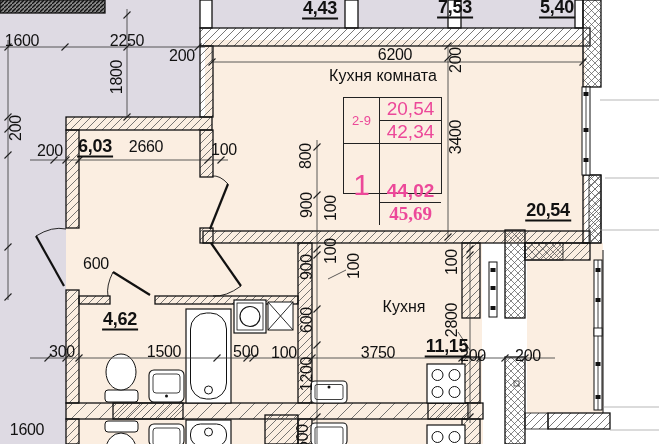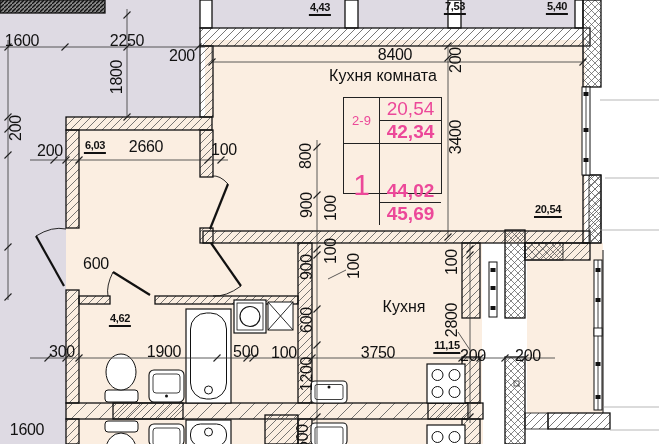--- a/index.html
+++ b/index.html
@@ -4,33 +4,33 @@
 <style>
   html,body{margin:0;padding:0;background:#fff;}
   #plan{position:relative;width:659px;height:444px;background:#fff;overflow:hidden;
         font-family:"Liberation Sans",sans-serif;}
   #plan svg{position:absolute;left:0;top:0;}
   .roomfill{fill:var(--apartment-fill,#fbeee1);}
   .adjfill{fill:var(--adjacent-fill,#dedae3);}
   .lbl{position:absolute;transform:translate(-50%,-50%);font-size:16px;color:#111;
        white-space:nowrap;line-height:1;letter-spacing:-0.3px;}
   .vert{transform:translate(-50%,-50%) rotate(-90deg);}
-  .area{font-weight:bold;font-size:11px;border-bottom:2px solid #111;padding:0 1px 1px;}
+  .area{font-weight:bold;font-size:18px;border-bottom:2px solid #111;padding:0 1px 1px;}
   .rname{font-size:16px;letter-spacing:0;}
   #stamp{position:absolute;left:343px;top:97px;width:97px;height:95px;
          border:1.5px solid #222;display:grid;grid-template-columns:36px 1fr;
          grid-template-rows:repeat(4,1fr);color:#ec4899;}
   #stamp .sc{display:flex;align-items:center;justify-content:center;font-size:19px;}
   .sc-floors{grid-column:1;grid-row:1/3;border-right:1.2px solid #222;
              border-bottom:1.2px solid #222;font-size:13px !important;}
   .sc-count{grid-column:1;grid-row:3/5;border-right:1.2px solid #222;font-size:30px !important;}
   .sc-r1{grid-column:2;grid-row:1;border-bottom:1.2px solid #222;}
-  .sc-r2{grid-column:2;grid-row:2;border-bottom:1.2px solid #222;font-weight:bold;}
+  .sc-r2{grid-column:2;grid-row:2;border-bottom:1.2px solid #222;}
   .sc-r3{grid-column:2;grid-row:3;border-bottom:1.2px solid #222;font-weight:bold;margin-top:36px;}
-  .sc-r4{grid-column:2;grid-row:4;font-weight:bold;}
+  .sc-r4{grid-column:2;grid-row:4;font-weight:bold;font-family:Liberation Serif, serif;}
 </style>
 </head>
 <body>
 
 <div id="plan">
 
 <svg width="659" height="444" viewBox="0 0 659 444">
   <defs>
     <pattern id="hatch" width="8" height="8" patternUnits="userSpaceOnUse">
       <path d="M-2,2 L2,-2 M0,8 L8,0 M6,10 L10,6" stroke="#555" stroke-width="0.8" fill="none"></path>
@@ -188,24 +188,24 @@
     <rect x="514" y="381" width="5" height="5" fill="none" stroke="#333" stroke-width="0.8"></rect>
   </g>
 </svg>
 
 <div class="lbl" style="left:22px;top:41px">1600</div>
 <div class="lbl" style="left:127px;top:41px">2250</div>
 <div class="lbl" style="left:182px;top:56px">200</div>
 <div class="lbl" style="left:50px;top:151px">200</div>
 <div class="lbl" style="left:146px;top:147px">2660</div>
 <div class="lbl" style="left:224px;top:150px">100</div>
-<div class="lbl" style="left:395px;top:55px">8400</div>
+<div class="lbl" style="left:395px;top:55px">6200</div>
 <div class="lbl" style="left:96px;top:264px">600</div>
 <div class="lbl" style="left:62px;top:352px">300</div>
-<div class="lbl" style="left:164px;top:352px">1900</div>
+<div class="lbl" style="left:164px;top:352px">1500</div>
 <div class="lbl" style="left:246px;top:352px">500</div>
 <div class="lbl" style="left:284px;top:353px">100</div>
 <div class="lbl" style="left:378px;top:353px">3750</div>
 <div class="lbl" style="left:473px;top:356px">200</div>
 <div class="lbl" style="left:528px;top:356px">200</div>
 <div class="lbl" style="left:27px;top:430px">1600</div>
 
 <div class="lbl vert" style="left:117px;top:77px">1800</div>
 <div class="lbl vert" style="left:16px;top:128px">200</div>
 <div class="lbl vert" style="left:456px;top:60px">200</div>

